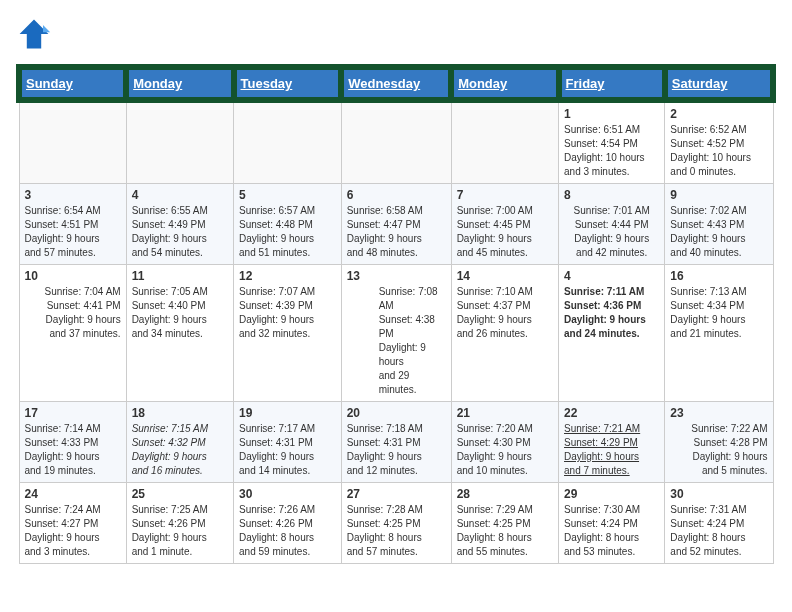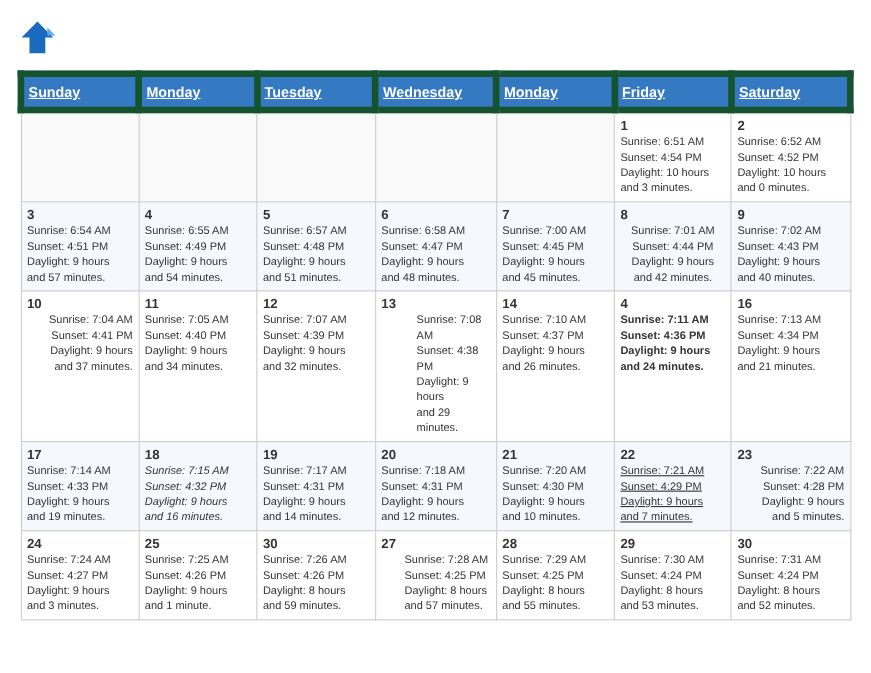--- a/index.html
+++ b/index.html
@@ -310,21 +310,21 @@
         </td>
         <td>
           <span class="day-num">30</span>
           <div class="day-info" style="white-space: pre-line;">Sunrise: 7:26 AM
 Sunset: 4:26 PM
 Daylight: 8 hours
 and 59 minutes.</div>
         </td>
         <td>
           <span class="day-num">27</span>
-          <div class="day-info" style="white-space: pre-line; margin-left: 21px;">Sunrise: 7:28 AM
+          <div class="day-info" style="white-space: pre-line;">Sunrise: 7:28 AM
 Sunset: 4:25 PM
 Daylight: 8 hours
 and 57 minutes.</div>
         </td>
         <td>
           <span class="day-num">28</span>
           <div class="day-info" style="white-space: pre-line;">Sunrise: 7:29 AM
 Sunset: 4:25 PM
 Daylight: 8 hours
 and 55 minutes.</div>

